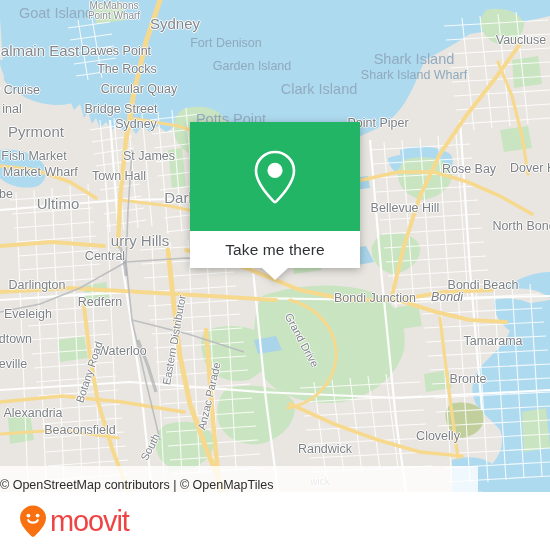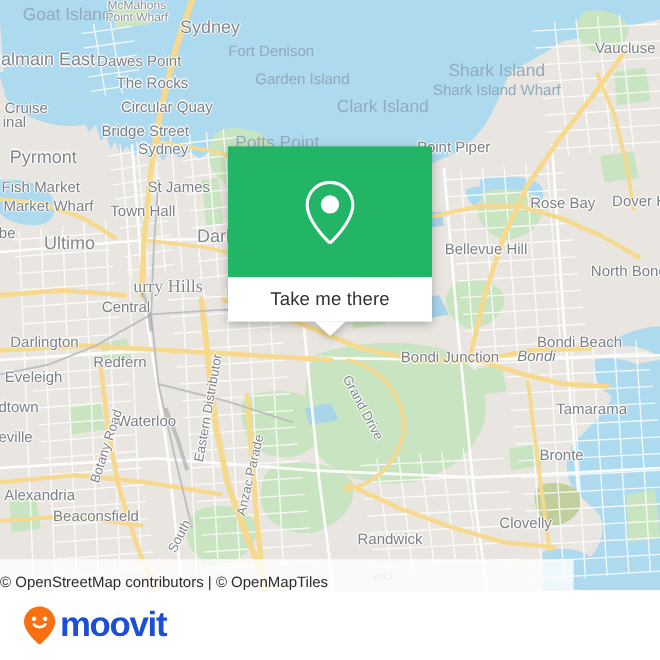--- a/index.html
+++ b/index.html
@@ -134,22 +134,22 @@
     color: #3a3c3f;
     font-family: "Liberation Sans", sans-serif;
   }
   #brand {
     display: flex;
     align-items: center;
     gap: 2px;
   }
   #brand-text {
     font-size: 29px;
-    font-weight: bold;
-    color: #1d4ed8;
+    font-weight: normal;
+    color: #ef4444;
     letter-spacing: -1.1px;
     font-family: "Liberation Sans", sans-serif;
     line-height: 1;
   }
 </style>
 </head>
 <body>
 
 <div id="app">
 
@@ -341,36 +341,36 @@
         <div class="maplabel lbl-big" style="left: 35px; top: 50px;">Balmain East</div>
         <div class="maplabel lbl-place" style="left: 116px; top: 51px;">Dawes Point</div>
         <div class="maplabel lbl-water" style="left: 252px; top: 66px;">Garden Island</div>
         <div class="maplabel lbl-water" style="left: 414px; top: 75px;">Shark Island Wharf</div>
         <div class="maplabel lbl-place" style="left: 127px; top: 69px;">The Rocks</div>
         <div class="maplabel lbl-water-b" style="left: 319px; top: 89px;">Clark Island</div>
         <div class="maplabel lbl-place" style="left: 139px; top: 89px;">Circular Quay</div>
         <div class="maplabel lbl-place" style="left: 378px; top: 123px;">Point Piper</div>
         <div class="maplabel lbl-place" style="left: 121px; top: 109px;">Bridge Street</div>
         <div class="maplabel lbl-place" style="left: 17px; top: 90px;">y Cruise</div>
-        <div class="maplabel lbl-place" style="left: 12px; top: 102px;">inal</div>
+        <div class="maplabel lbl-place" style="left: 12px; top: 109px;">inal</div>
         <div class="maplabel lbl-water-b" style="left: 231px; top: 119px;">Potts Point</div>
         <div class="maplabel lbl-place" style="left: 136px; top: 124px;">Sydney</div>
         <div class="maplabel lbl-big" style="left: 36px; top: 131px;">Pyrmont</div>
         <div class="maplabel lbl-place" style="left: 149px; top: 156px;">St James</div>
         <div class="maplabel lbl-place" style="left: 469px; top: 169px;">Rose Bay</div>
         <div class="maplabel lbl-place" style="left: 533px; top: 168px;">Dover H</div>
         <div class="maplabel lbl-place" style="left: 34px; top: 156px;">Fish Market</div>
         <div class="maplabel lbl-place" style="left: 119px; top: 176px;">Town Hall</div>
         <div class="maplabel lbl-place" style="left: 32px; top: 172px;">sh Market Wharf</div>
         <div class="maplabel lbl-place" style="left: 6px; top: 194px;">be</div>
         <div class="maplabel lbl-place" style="left: 405px; top: 208px;">Bellevue Hill</div>
         <div class="maplabel lbl-place" style="left: 524px; top: 226px;">North Bond</div>
         <div class="maplabel lbl-big" style="left: 188px; top: 197px;">Darling</div>
         <div class="maplabel lbl-big" style="left: 58px; top: 203px;">Ultimo</div>
-        <div class="maplabel lbl-big" style="left: 140px; top: 240px; font-family: Liberation Serif, serif;">urry Hills</div>
+        <div class="maplabel lbl-big" style="left: 140px; top: 240px;">urry Hills</div>
         <div class="maplabel lbl-place" style="left: 105px; top: 256px;">Central</div>
         <div class="maplabel lbl-place" style="left: 37px; top: 285px;">Darlington</div>
         <div class="maplabel lbl-place" style="left: 375px; top: 298px;">Bondi Junction</div>
         <div class="maplabel lbl-place" style="left: 447px; top: 297px; font-style: italic;">Bondi</div>
         <div class="maplabel lbl-place" style="left: 483px; top: 285px;">Bondi Beach</div>
         <div class="maplabel lbl-place" style="left: 100px; top: 302px;">Redfern</div>
         <div class="maplabel lbl-place" style="left: 28px; top: 314px;">Eveleigh</div>
         <div class="maplabel lbl-place" style="left: 14px; top: 339px;">ldtown</div>
         <div class="maplabel lbl-place" style="left: 493px; top: 341px;">Tamarama</div>
         <div class="maplabel lbl-place" style="left: 122px; top: 351px;">Waterloo</div>

